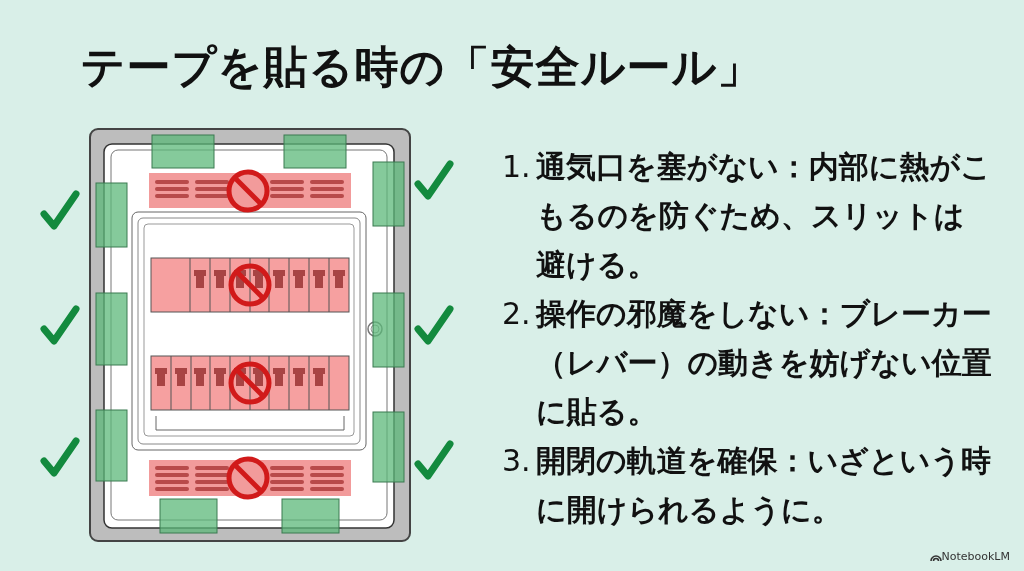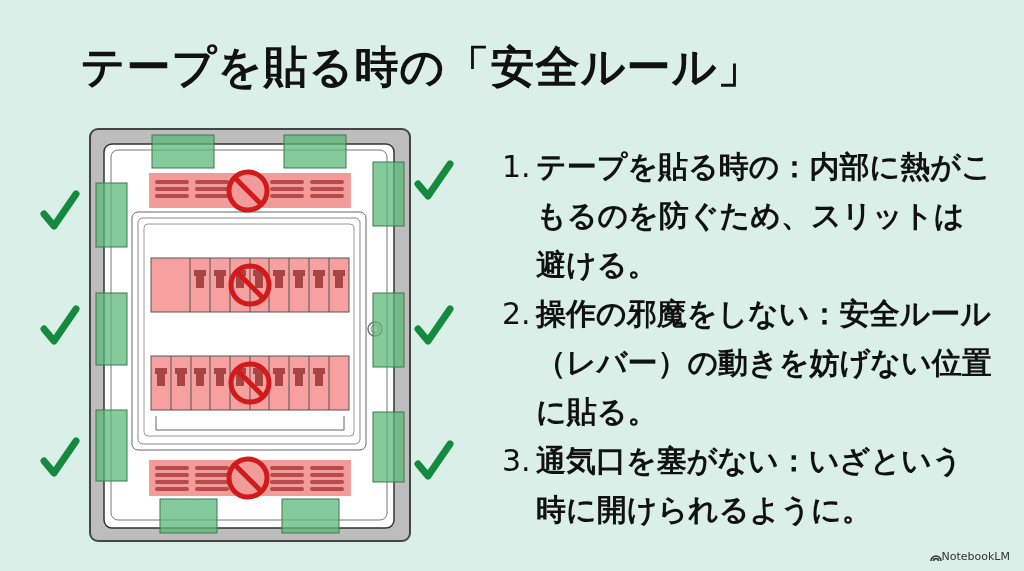--- a/index.html
+++ b/index.html
@@ -159,29 +159,29 @@
     <use href="#chk" x="44" y="447"></use>
     <use href="#chk" x="418" y="170"></use>
     <use href="#chk" x="418" y="315"></use>
     <use href="#chk" x="418" y="450"></use>
   </g>
 </svg>
 
 <div class="rules">
   <div class="rule">
     <span class="num">1.</span>
-    <span class="text">テープを貼る時の：内部に熱がこもるのを防ぐため、スリットは避ける。</span>
+    <span class="text">通気口を塞がない：内部に熱がこもるのを防ぐため、スリットは避ける。</span>
   </div>
   <div class="rule">
     <span class="num">2.</span>
-    <span class="text">操作の邪魔をしない：安全ルール（レバー）の動きを妨げない位置に貼る。</span>
+    <span class="text">操作の邪魔をしない：ブレーカー（レバー）の動きを妨げない位置に貼る。</span>
   </div>
   <div class="rule">
     <span class="num">3.</span>
-    <span class="text">通気口を塞がない：いざという時に開けられるように。</span>
+    <span class="text">開閉の軌道を確保：いざという時に開けられるように。</span>
   </div>
 </div>
 
 <div class="brand">
   <svg width="12" height="9" viewBox="0 0 12 9">
     <path d="M1,9 A5,5 0 0 1 11,9" fill="none" stroke="#333" stroke-width="1.6"></path>
     <path d="M3.5,9 A2.5,2.5 0 0 1 8.5,9" fill="none" stroke="#333" stroke-width="1.6"></path>
   </svg>
   <span>NotebookLM</span>
 </div>

